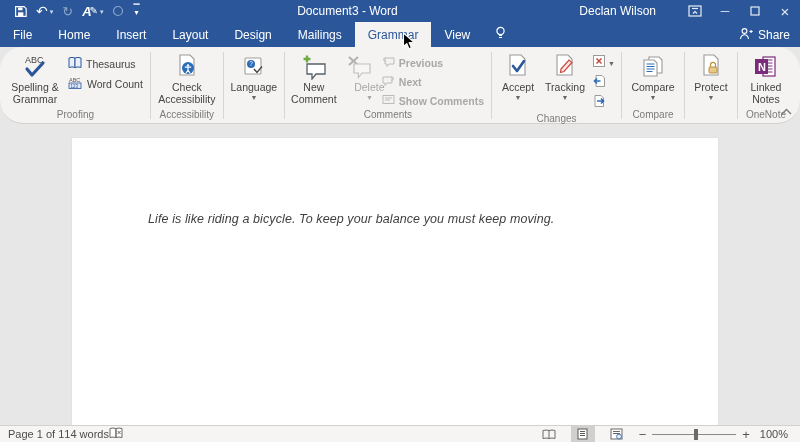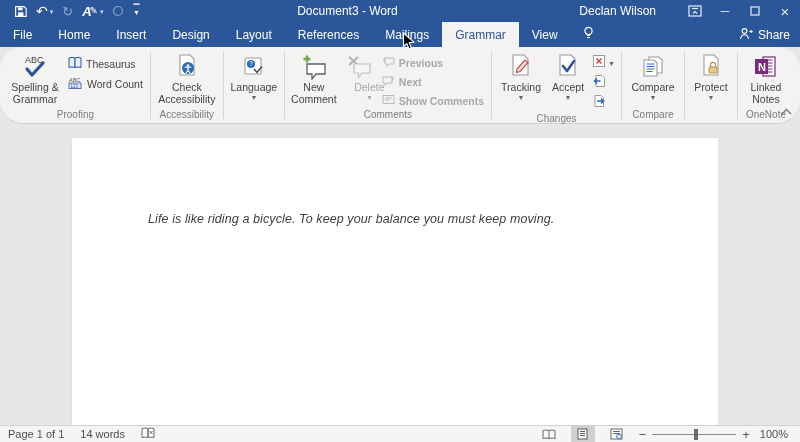--- a/index.html
+++ b/index.html
@@ -48,21 +48,21 @@
 
   .collapse-chevron { position:absolute; right:8px; bottom:4px; color:#7a7a7a; }
 
   
   .docarea { flex:1; background:#e7e7e7; position:relative; overflow:hidden; }
   .page { position:absolute; left:72px; top:14px; width:646px; bottom:-4px; background:#fff; box-shadow:0 0 1px #c9c9c9; }
   .doctext { position:absolute; left:76px; top:74px; right:40px; font-size:12.5px; font-style:italic; color:#3f3f3f; letter-spacing:.1px; }
 
   
   .statusbar { height:17px; background:#f6f5f4; border-top:1px solid #d3d1ce; display:flex; align-items:center; font-size:11px; color:#4d4c4b; flex:0 0 auto; }
-  .sb-left { display:flex; align-items:center; gap:16px; padding-left:8px; }
+  .sb-left { display:flex; align-items:center; gap:0; padding-left:8px; }
   .sb-right { margin-left:auto; display:flex; align-items:center; gap:10px; padding-right:12px; }
   .viewbtn { width:24px; height:16px; display:flex; align-items:center; justify-content:center; }
   .viewbtn.selected { background:#d2d0ce; }
   .zoomslider { display:flex; align-items:center; gap:6px; }
   .ztrack { width:84px; height:1px; background:#8a8a8a; position:relative; }
   .zhandle { position:absolute; left:50%; top:-5px; width:4px; height:11px; background:#6c6b6a; }
   .zsign { font-size:13px; color:#555; line-height:1; }
 
   .cursor { position:absolute; left:402px; top:32px; z-index:50; pointer-events:none; }
 </style>
@@ -119,23 +119,22 @@
           </svg>
       </span>
       <span class="winbtn" style="font-size:15px">×</span>
     </div>
   </div>
 
   <div class="tabrow">
     <div class="tab">File</div>
     <div class="tab">Home</div>
     <div class="tab">Insert</div>
+    <div class="tab">Layout</div>
     <div class="tab">Design</div>
-    <div class="tab">Layout</div>
-    <div class="tab">References</div>
     <div class="tab">Mailings</div>
     <div class="tab active">Grammar</div>
     <div class="tab">View</div>
     <div class="tellme">
       <span>
         <svg width="11" height="14" viewBox="0 0 11 14">
             <circle cx="5.5" cy="5" r="3.6" fill="none" stroke="#fff" stroke-width="1.2"></circle>
             <path d="M4 9.5h3M4 11.5h3" stroke="#fff" stroke-width="1.1"></path>
           </svg>
       </span>
@@ -284,38 +283,38 @@
           </div>
         </div>
       </div>
       <div class="glabel">Comments</div>
     </div>
 
     <div class="vsep"></div>
 
     <div class="group">
       <div class="gbody">
+        <div class="bigbtn" style="width:44px">
+          <div class="bicon">
+            <svg width="24" height="26" viewBox="0 0 24 26">
+                <path d="M4 1h11l4 4v16H4z" fill="#fff" stroke="#9a9a9a" stroke-width="1.1"></path>
+                <path d="M7 12 L11 17 L18 7" fill="none" stroke="#2b579a" stroke-width="2.6" stroke-linecap="round" stroke-linejoin="round"></path>
+              </svg>
+          </div>
+          <div class="blabel">Accept</div>
+          <span class="caret">▼</span>
+        </div>
         <div class="bigbtn" style="width:50px">
           <div class="bicon">
             <svg width="24" height="26" viewBox="0 0 24 26">
                 <path d="M4 1h11l4 4v16H4z" fill="#fff" stroke="#9a9a9a" stroke-width="1.1"></path>
                 <path d="M8 15 L16 6 L19 8.5 L11 17.5 L7.5 18.5 Z" fill="#fbe3e0" stroke="#c5493f" stroke-width="1.2"></path>
               </svg>
           </div>
           <div class="blabel">Tracking</div>
-          <span class="caret">▼</span>
-        </div>
-        <div class="bigbtn" style="width:44px">
-          <div class="bicon">
-            <svg width="24" height="26" viewBox="0 0 24 26">
-                <path d="M4 1h11l4 4v16H4z" fill="#fff" stroke="#9a9a9a" stroke-width="1.1"></path>
-                <path d="M7 12 L11 17 L18 7" fill="none" stroke="#2b579a" stroke-width="2.6" stroke-linecap="round" stroke-linejoin="round"></path>
-              </svg>
-          </div>
-          <div class="blabel">Accept</div>
           <span class="caret">▼</span>
         </div>
         <div class="tinycol">
           <div class="tinybtn">
             <span>
               <svg width="14" height="14" viewBox="0 0 14 14">
                   <rect x="1.5" y="1.5" width="11" height="11" fill="#fff" stroke="#9a9a9a"></rect>
                   <path d="M4.5 4.5l5 5M9.5 4.5l-5 5" stroke="#c5493f" stroke-width="1.5"></path>
                 </svg>
             </span>

